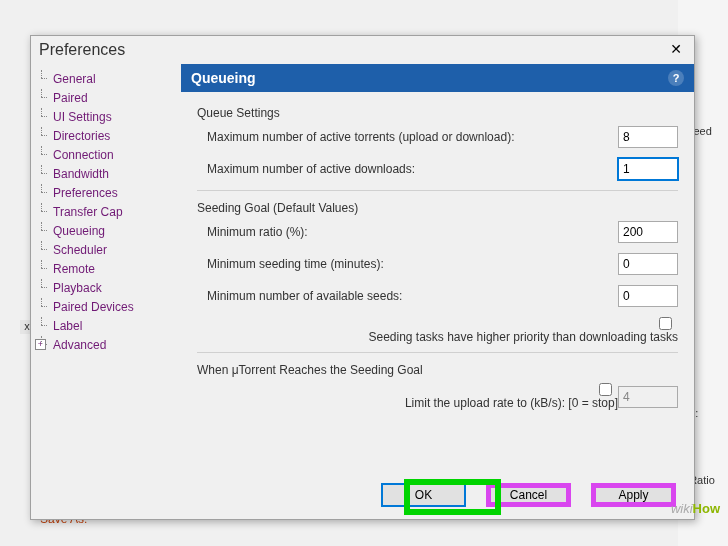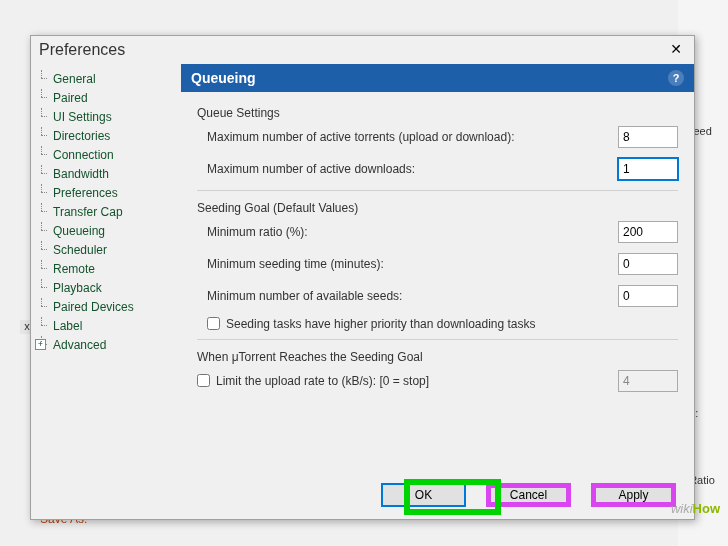--- a/index.html
+++ b/index.html
@@ -16,37 +16,37 @@
     
     .dialog { position: absolute; left: 30px; top: 35px; width: 665px; height: 485px; background: #f0f0f0; border: 1px solid #a0a0a0; box-shadow: 2px 2px 8px rgba(0,0,0,0.3); }
     
     .dialog-titlebar { height: 28px; display: flex; align-items: center; padding: 0 8px; background: #f0f0f0; }
     .dialog-title { font-size: 16px; color: #333; flex: 1; }
     .dialog-close { width: 20px; height: 20px; font-size: 14px; text-align: center; line-height: 18px; cursor: pointer; }
     
     .dialog-body { display: flex; height: 410px; }
     
     .tree-panel { width: 150px; padding: 6px 4px; background: #f0f0f0; }
-    .tree-item { font-size: 12px; color: #14532d; padding: 1px 2px 1px 18px; cursor: pointer; position: relative; line-height: 17px; }
+    .tree-item { font-size: 12px; color: #701a75; padding: 1px 2px 1px 18px; cursor: pointer; position: relative; line-height: 17px; }
     .tree-item::before { content: ""; position: absolute; left: 6px; top: 8px; width: 6px; border-top: 1px dotted #888; }
     .tree-item::after { content: ""; position: absolute; left: 6px; top: 0; height: 8px; border-left: 1px dotted #888; }
     .tree-item.has-children::before { content: ""; }
     .tree-item .plus { position: absolute; left: 0; top: 3px; width: 11px; height: 11px; border: 1px solid #888; background: #fff; font-size: 9px; line-height: 9px; text-align: center; }
     
     .content-panel { flex: 1; padding: 0; }
     .section-header { background: #1e5faa; color: #fff; font-size: 14px; font-weight: bold; padding: 6px 10px; display: flex; align-items: center; }
     .section-header .help { margin-left: auto; width: 16px; height: 16px; border-radius: 50%; background: rgba(255,255,255,0.2); color: #fff; font-size: 11px; text-align: center; line-height: 16px; cursor: pointer; }
     
     .content-inner { padding: 14px 16px; font-size: 12px; color: #333; }
     .group-label { margin-bottom: 6px; }
     .form-row { display: flex; align-items: center; margin-bottom: 10px; padding-left: 10px; }
     .form-row label { flex: 1; }
     .form-row input[type="text"] { width: 60px; height: 22px; border: 1px solid #aaa; padding: 0 4px; font-size: 12px; text-align: left; background: #fff; }
     .form-row input[type="text"]:disabled { background: #f0f0f0; color: #888; }
-    .checkbox-row { display: flex; align-items: flex-start; margin: 8px 0 8px 10px; }
+    .checkbox-row { display: flex; align-items: flex-end; margin: 8px 0 8px 10px; flex-direction: column; }
     .checkbox-row input[type="checkbox"] { margin-right: 6px; width: 13px; height: 13px; }
     hr.sep { border: none; border-top: 1px solid #d0d0d0; margin: 8px 0 10px 0; }
     
     .dialog-footer { position: absolute; bottom: 12px; right: 18px; display: flex; gap: 20px; }
     .btn { width: 85px; height: 24px; background: #e1e1e1; border: 5px solid #d946ef; font-size: 12px; cursor: pointer; }
     .btn.default { border: 2px solid #0078d7; }
     
     .highlight-box { position: absolute; border: 6px solid #00d400; pointer-events: none; }
     
     .watermark { position: absolute; right: 8px; bottom: 30px; color: #aaa; font-size: 13px; font-style: italic; }

